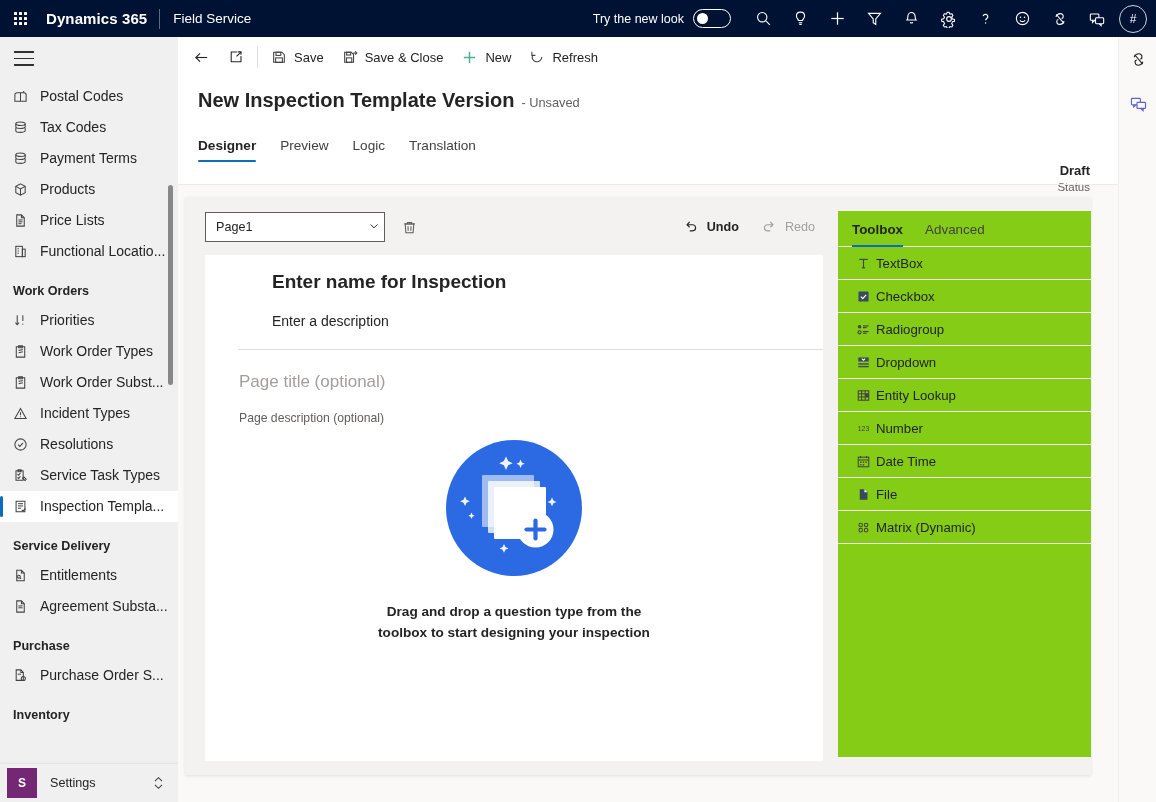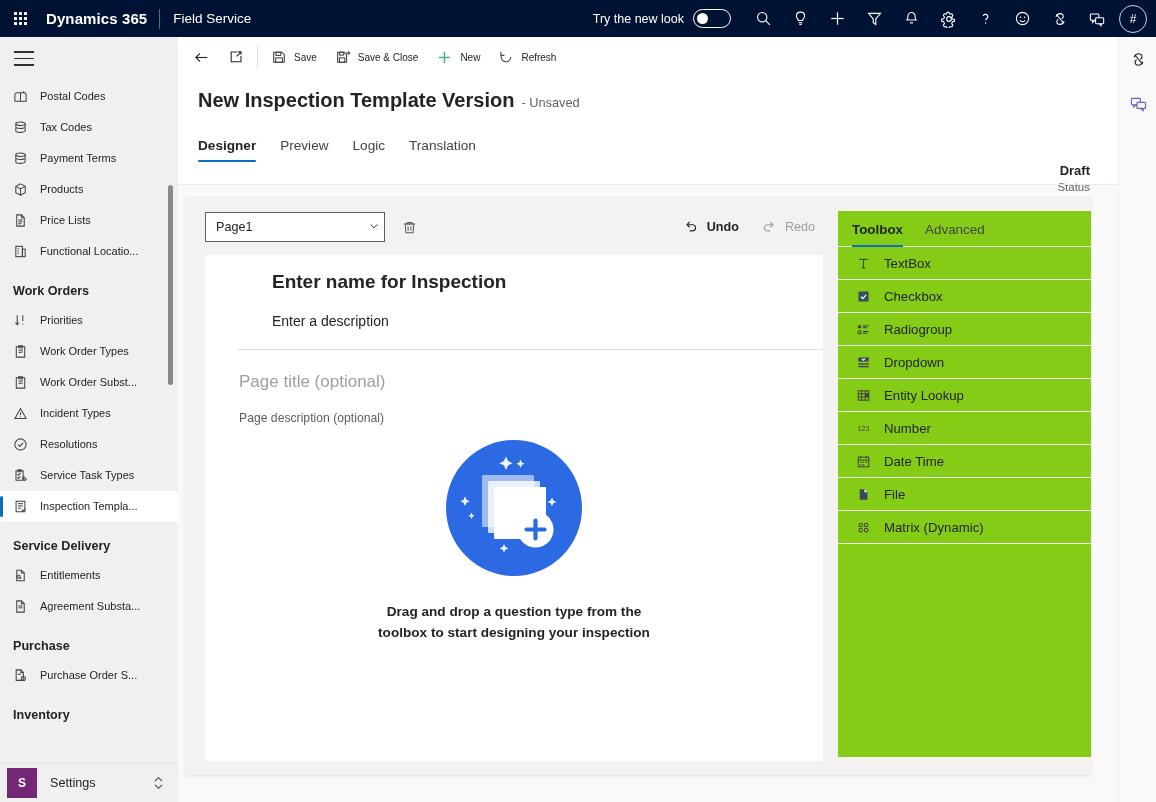--- a/index.html
+++ b/index.html
@@ -66,21 +66,21 @@
     cursor: pointer; position: relative; gap: 11px;
   }
   .nav-item.selected { background: #ffffff; }
   .nav-item.selected::before {
     content: ""; position: absolute; left: 0; top: 5px; bottom: 5px; width: 3px;
     background: #0f6cbd; border-radius: 2px;
   }
   .nav-icon { width: 17px; height: 17px; flex: 0 0 17px; color: #424242; display:flex; align-items:center; justify-content:center; }
   .nav-icon svg { display: block; }
   .nav-label {
-    font-size: 11px; color: #242424; white-space: nowrap;
+    font-size: 14px; color: #242424; white-space: nowrap;
     overflow: hidden; text-overflow: ellipsis;
   }
   .nav-group {
     font-size: 12.6px; font-weight: bold; color: #242424;
     padding: 17px 0 7px 13px; white-space: nowrap;
   }
   .sb-scroll {
     position: absolute; left: 168px; top: 148px; width: 5px; height: 200px;
     background: #8a8886; border-radius: 3px;
   }
@@ -102,21 +102,21 @@
     position: absolute; top: 37px; left: 178px; width: 940px; height: 765px;
     background: #faf9f8;
   }
   .cmdbar {
     height: 40px; background: #ffffff; display: flex; align-items: center;
     padding-left: 6px; border-bottom: 0 none;
   }
   .cmd-btn {
     display: flex; align-items: center; gap: 7px; height: 32px;
     padding: 0 9px; cursor: pointer; border-radius: 2px;
-    font-size: 10px; color: #242424; white-space: nowrap;
+    font-size: 13px; color: #242424; white-space: nowrap;
   }
   .cmd-sep { width: 1px; height: 22px; background: #e1dfdd; margin: 0 4px; }
   .cmd-icon { display: flex; align-items: center; justify-content: center; color: #424242; }
 
   .formhead {
     background: #ffffff; padding: 12px 20px 0 20px; position: relative;
     height: 108px;
   }
   .form-title-row { display: flex; align-items: baseline; }
   .form-title { font-size: 20px; font-weight: bold; color: #242424; }
@@ -179,21 +179,21 @@
   }
   .tb-tabs { display: flex; gap: 22px; padding: 11px 0 0 14px; border-bottom: 1px solid #edebe9; }
   .tb-tab {
     font-size: 13.4px; color: #424242; padding-bottom: 9px; cursor: pointer; position: relative;
   }
   .tb-tab.active { color: #242424; font-weight: bold; }
   .tb-tab.active::after {
     content: ""; position: absolute; left: 0; right: 0; bottom: -1px; height: 2px; background: #0f6cbd;
   }
   .tb-item {
-    height: 33px; display: flex; align-items: center; gap: 12px; padding-left: 16px;
+    height: 33px; display: flex; align-items: center; gap: 4px; padding-left: 16px;
     border-bottom: 1px solid #f3f2f1; cursor: grab; font-size: 13.2px; color: #242424;
   }
   .tb-icon { width: 18px; flex: 0 0 18px; display: flex; align-items: center; justify-content: center; color: #424242; }
 
   
   .rail {
     position: absolute; top: 37px; right: 0; width: 38px; height: 765px;
     background: #faf9f8; border-left: 1px solid #f0f0f0;
   }
   .rail-btn { width: 38px; height: 44px; display: flex; align-items: center; justify-content: center; cursor: pointer; }

